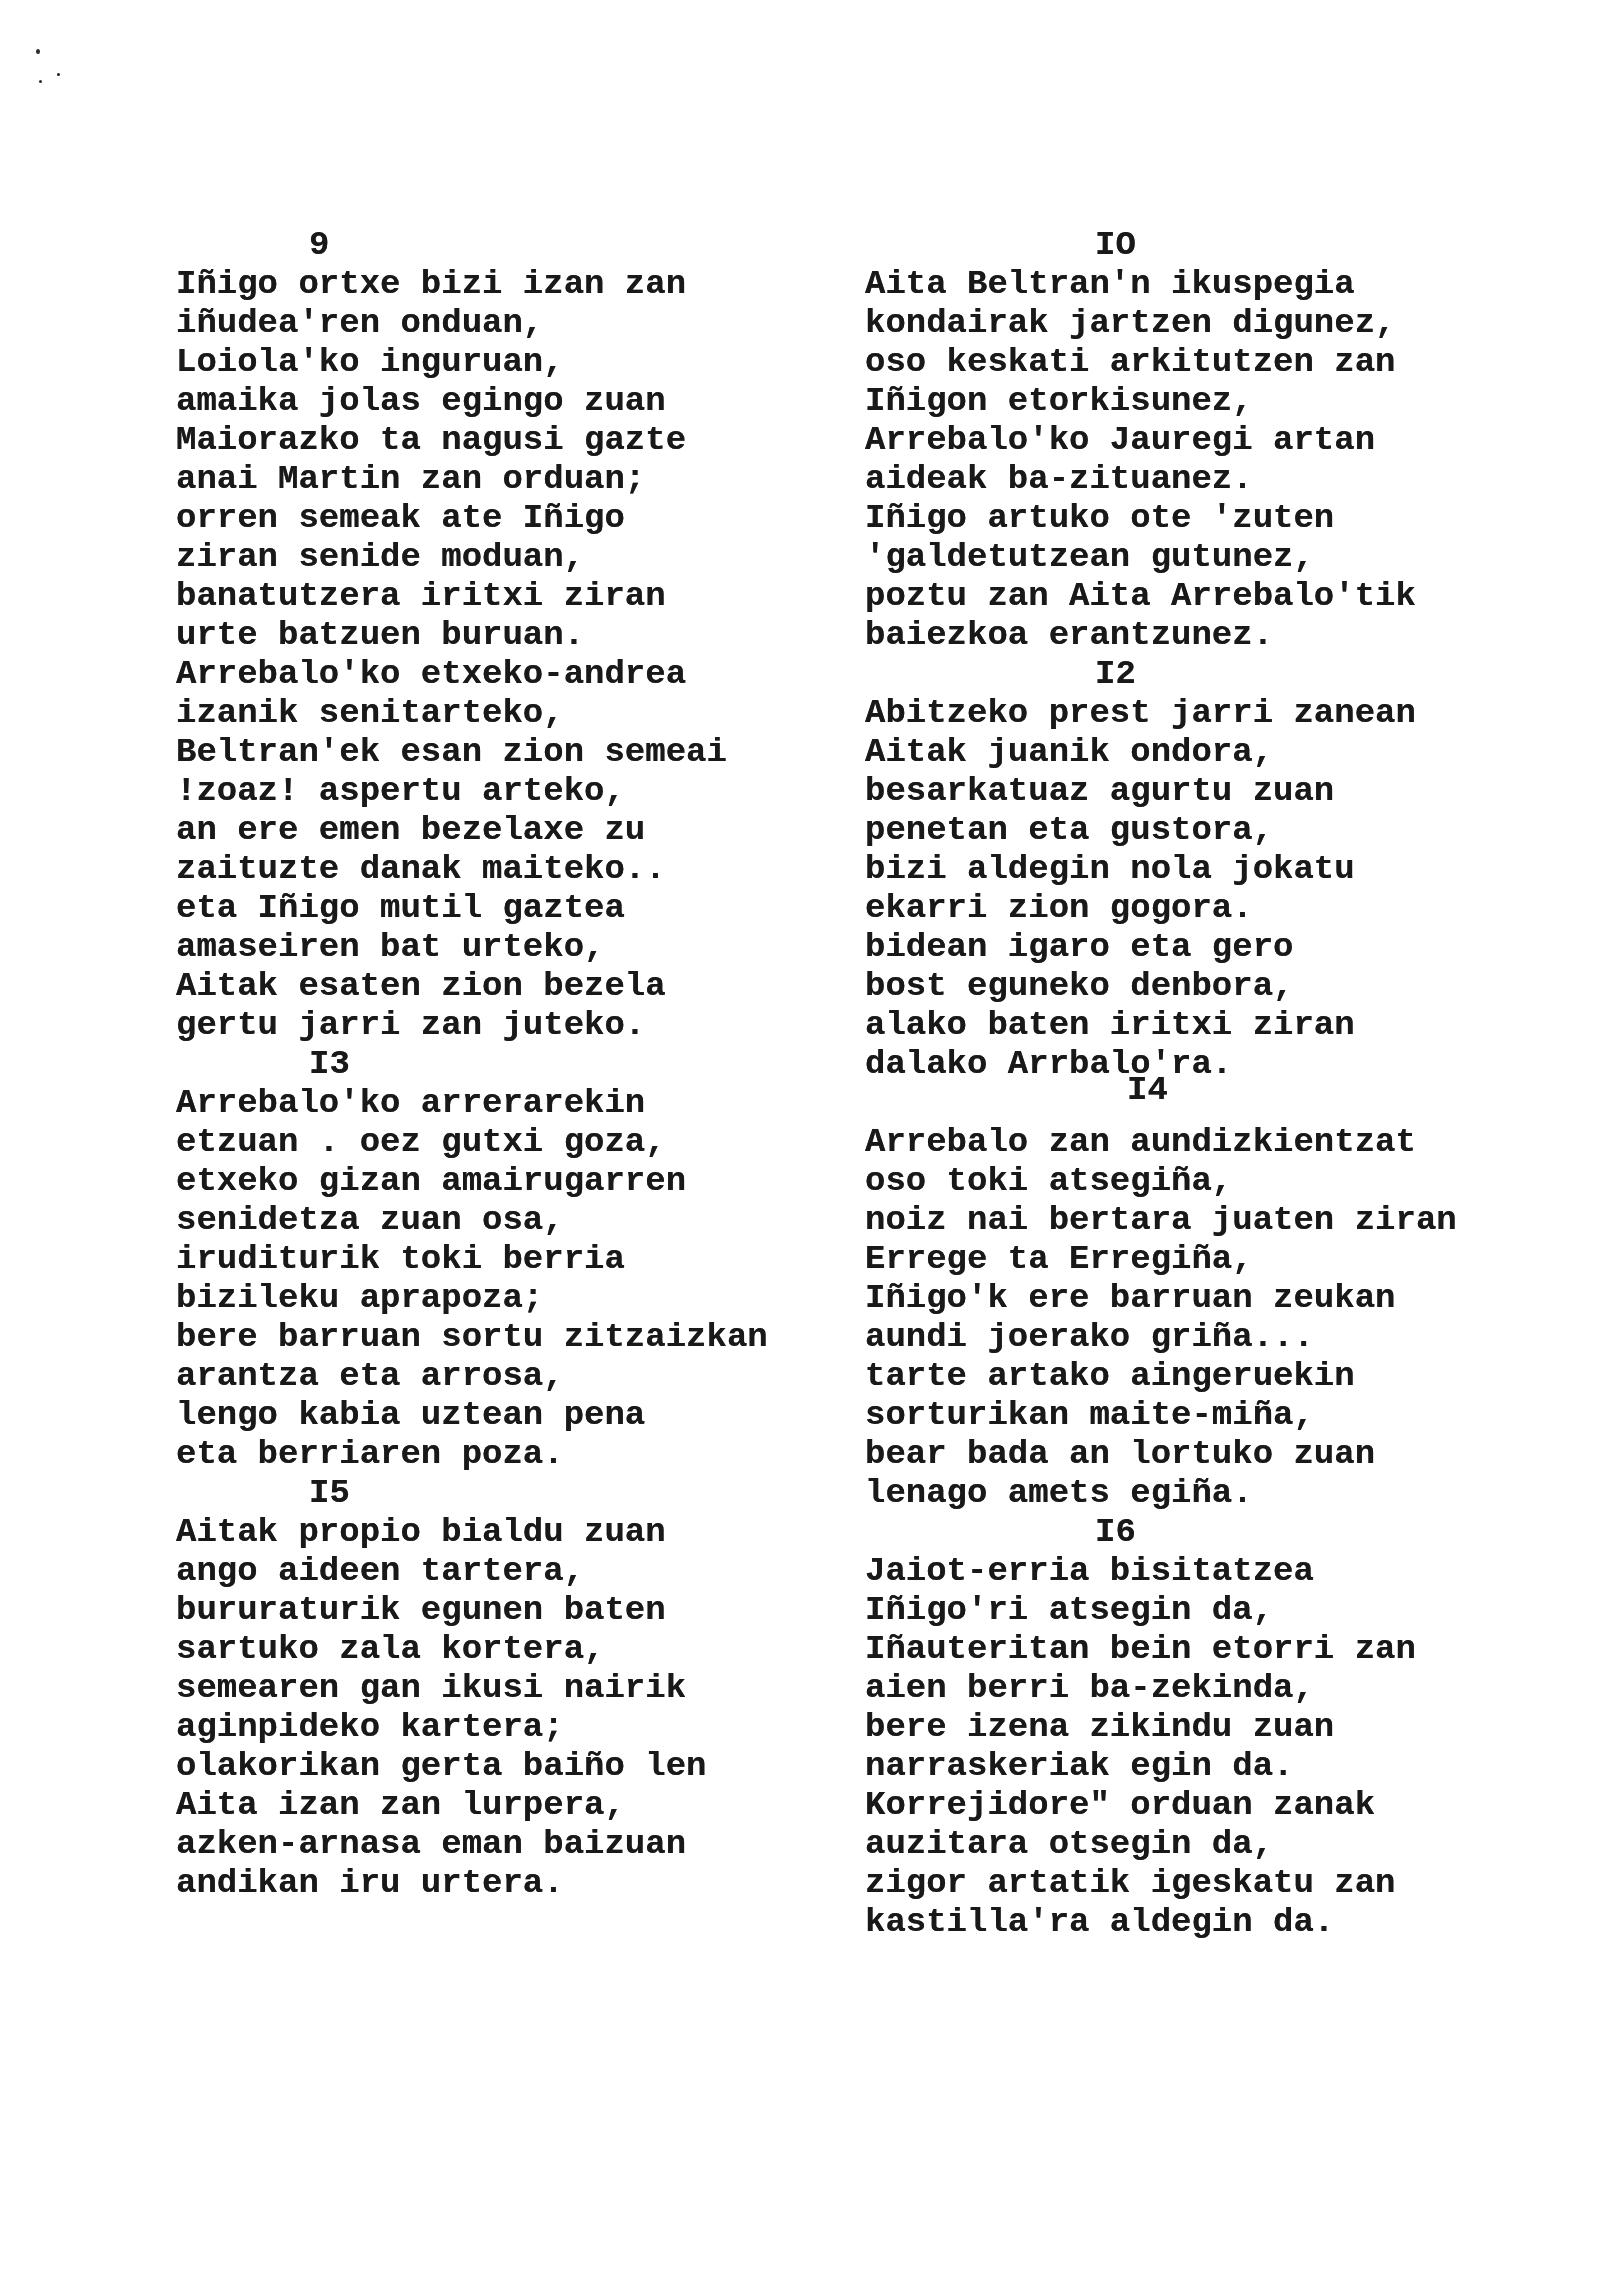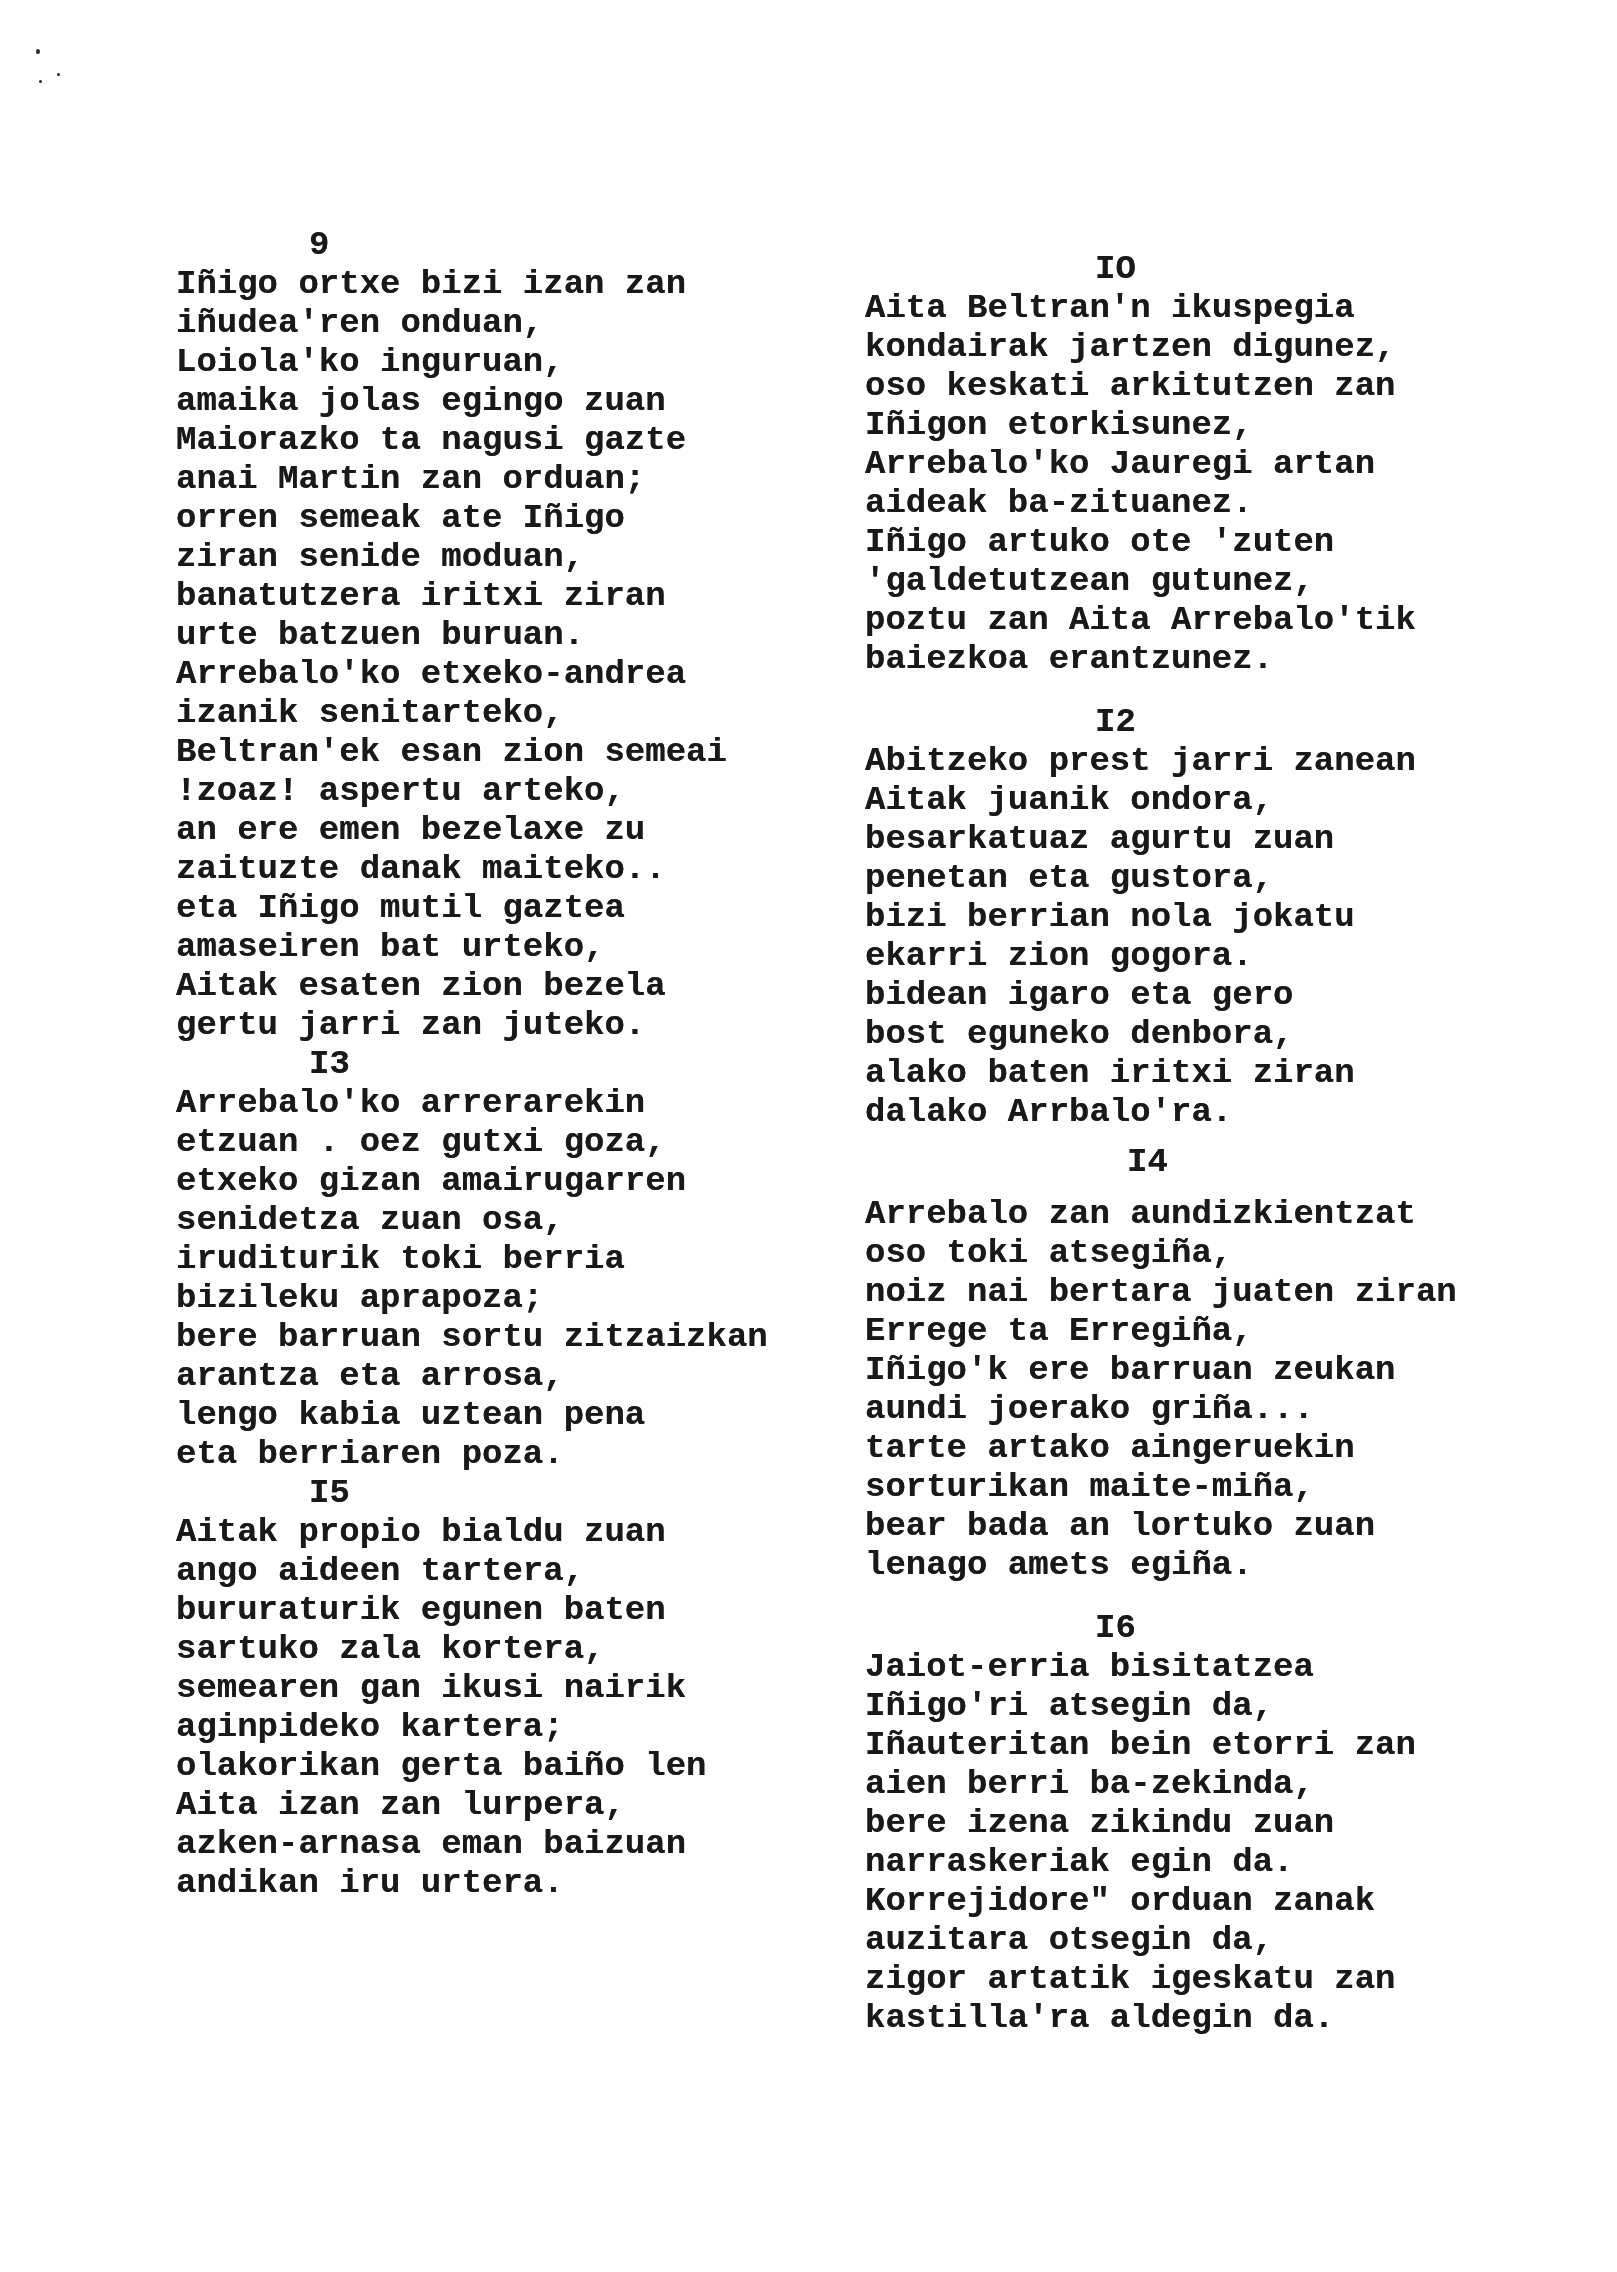--- a/index.html
+++ b/index.html
@@ -30,21 +30,21 @@
   }
   .col-left  { left: 176px;  width: 687px; }
   .col-right { left: 865px; width: 739px; }
   .row {
     height: 39px;
     line-height: 39px;
     white-space: pre;
   }
   
   .col-left  .s-head { padding-left: 133px; }
-  .col-right .s-head { padding-left: 230px; margin-top: 24px; }
+  .col-right .s-head { padding-left: 230px; }
   
   .head-overlap {
     position: relative;
     top: -13px;
     left: 32px;
   }
   
   .speck {
     position: absolute;
     background: #2a2a2a;
@@ -116,21 +116,21 @@
       <div class="row line">aideak ba-zituanez.</div>
       <div class="row line">Iñigo artuko ote 'zuten</div>
       <div class="row line">'galdetutzean gutunez,</div>
       <div class="row line">poztu zan Aita Arrebalo'tik</div>
       <div class="row line">baiezkoa erantzunez.</div>
       <div class="row s-head">I2</div>
       <div class="row line">Abitzeko prest jarri zanean</div>
       <div class="row line">Aitak juanik ondora,</div>
       <div class="row line">besarkatuaz agurtu zuan</div>
       <div class="row line">penetan eta gustora,</div>
-      <div class="row line">bizi berrian nola jokatu</div>
+      <div class="row line">bizi aldegin nola jokatu</div>
       <div class="row line">ekarri zion gogora.</div>
       <div class="row line">bidean igaro eta gero</div>
       <div class="row line">bost eguneko denbora,</div>
       <div class="row line">alako baten iritxi ziran</div>
       <div class="row line">dalako Arrbalo'ra.</div>
       <div class="row s-head head-overlap">I4</div>
       <div class="row line">Arrebalo zan aundizkientzat</div>
       <div class="row line">oso toki atsegiña,</div>
       <div class="row line">noiz nai bertara juaten ziran</div>
       <div class="row line">Errege ta Erregiña,</div>

